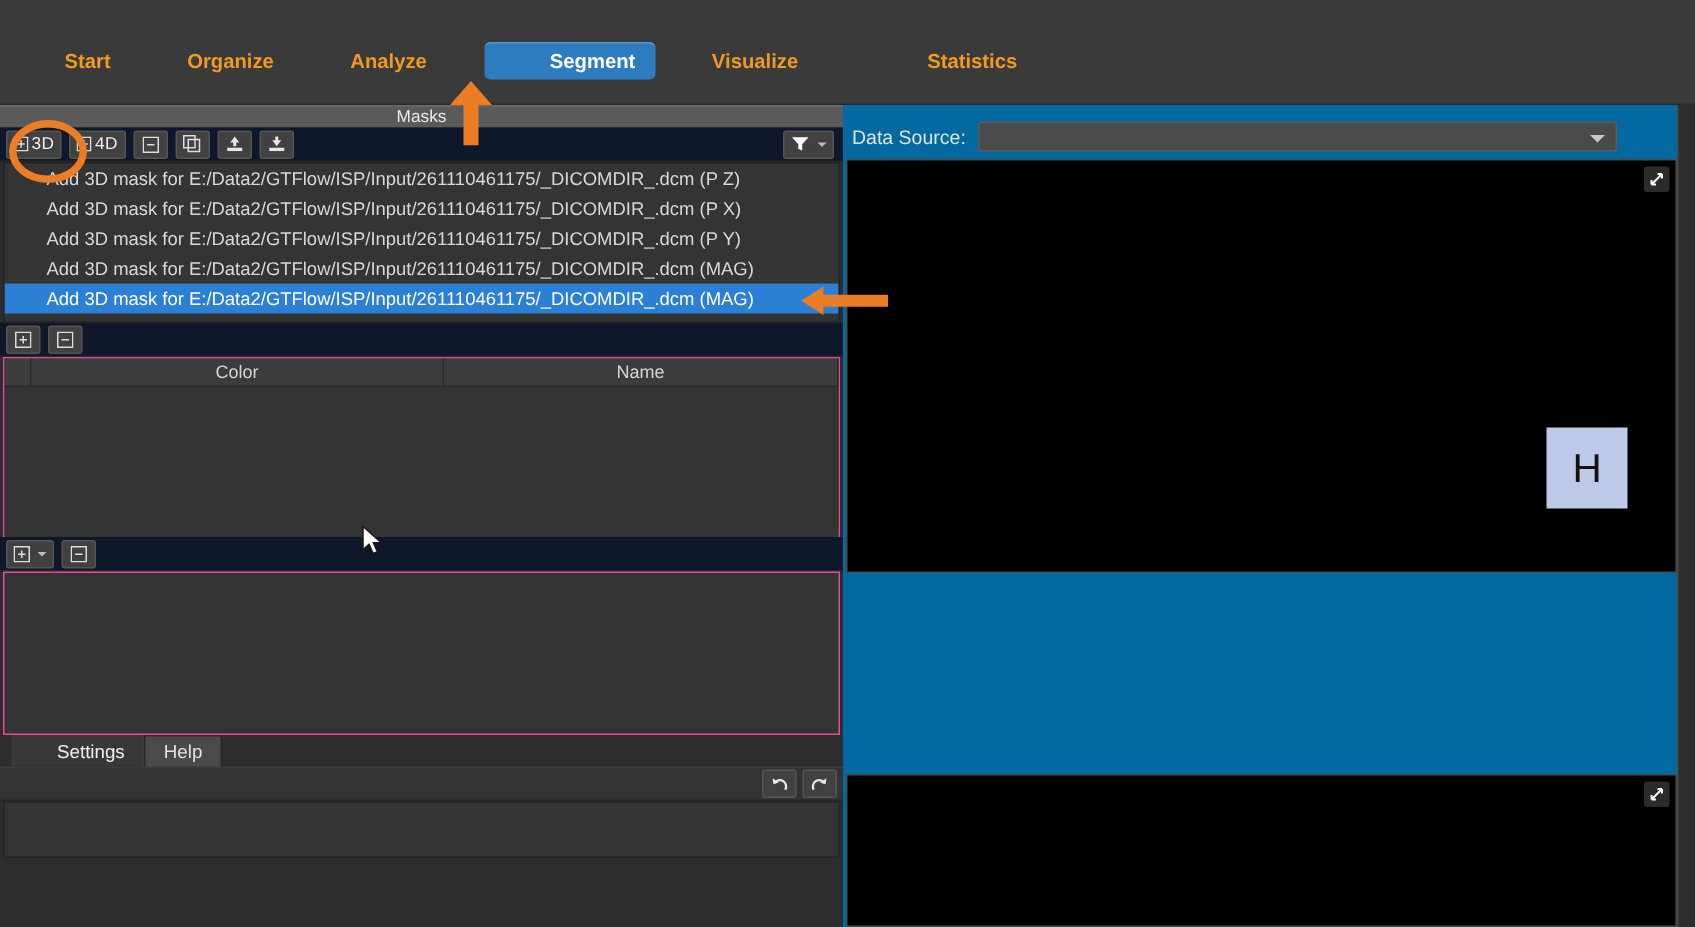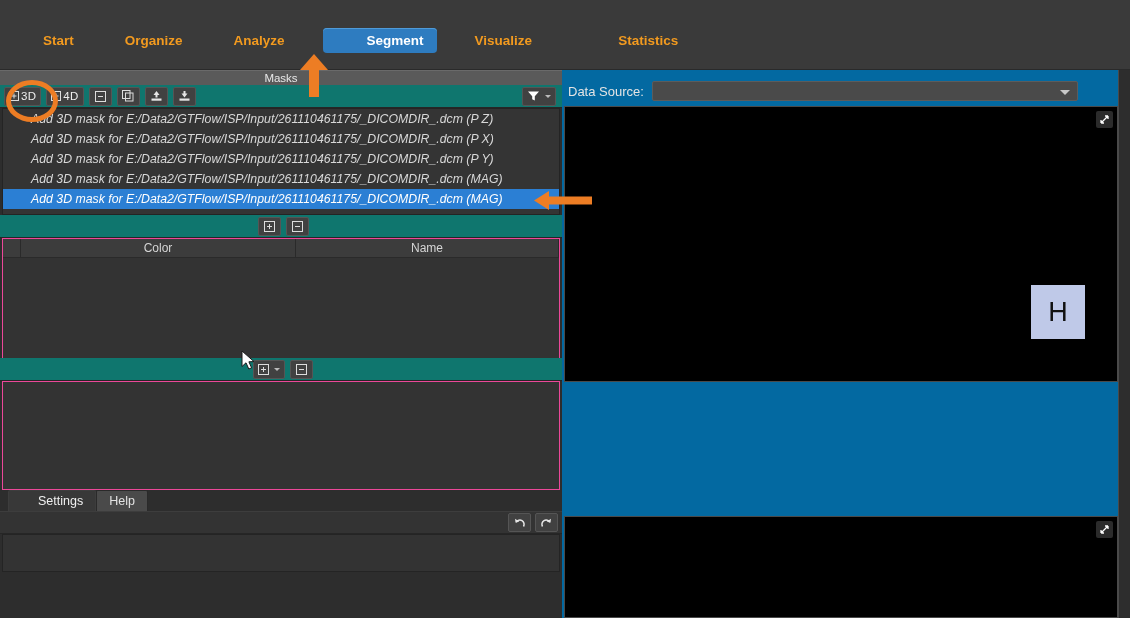--- a/index.html
+++ b/index.html
@@ -46,26 +46,25 @@
     height: 15px;
     background: #5a5a5a;
     color: #e8e8e8;
     font-size: 11.5px;
     text-align: center;
     line-height: 15px;
     border-top: 1px solid #6a6a6a;
   }
   .toolbar {
     height: 23px;
-    background: #0f766e;
+    background: #0f172a;
     display: flex; align-items: center;
     padding-left: 4px;
     gap: 5px;
     border-bottom: 1px solid #262626;
-    justify-content: center;
   }
   .tbtn {
     height: 19px; min-width: 23px;
     background: #414141;
     border: 1px solid #555;
     border-radius: 2px;
     display: flex; align-items: center; justify-content: center;
     color: #e0e0e0;
     font-size: 11px;
     padding: 0 4px;
@@ -93,21 +92,20 @@
     position: relative;
   }
   .mask-row {
     height: 20px;
     line-height: 20px;
     color: #d8d8d8;
     font-size: 12.3px;
     padding-left: 28px;
     white-space: nowrap;
     cursor: pointer;
-    font-style: italic;
   }
   .mask-row.selected {
     background: #2b7fd4;
     color: #ffffff;
   }
 
   
   .tbl-head {
     height: 19px;
     background: #3c3c3c;

